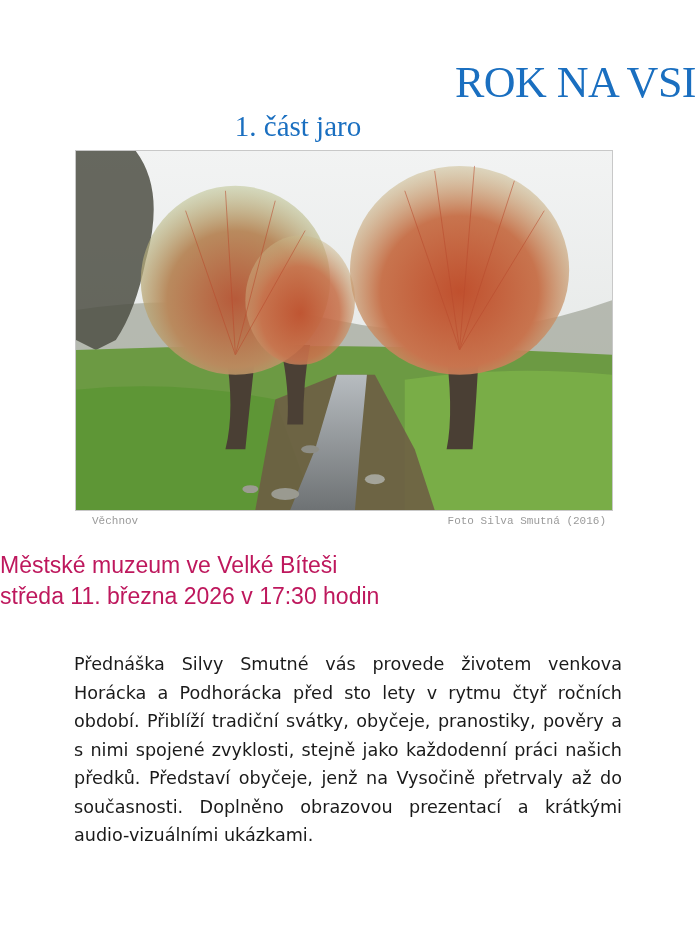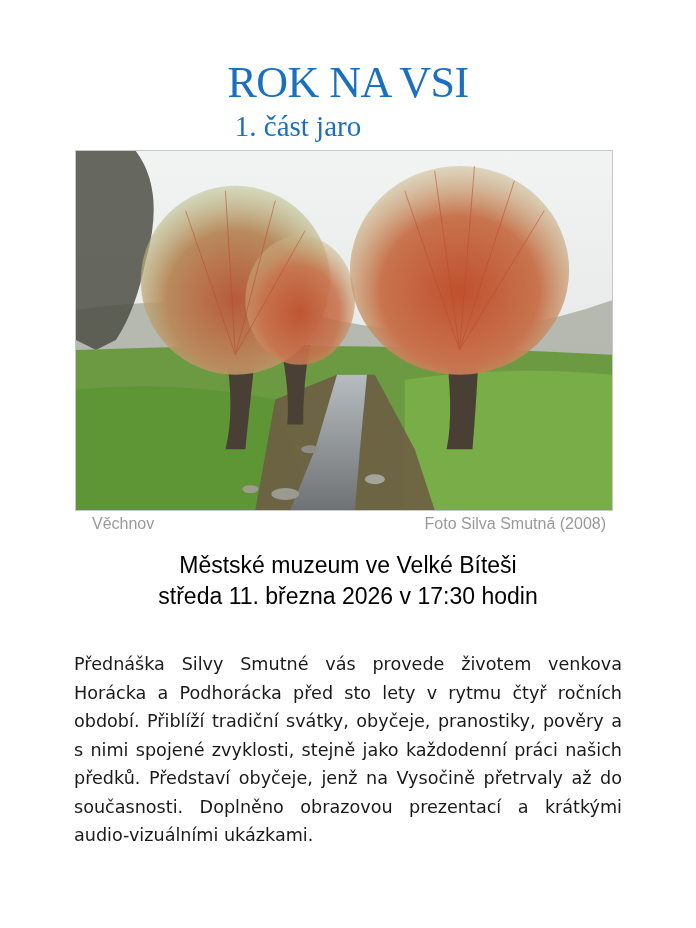--- a/index.html
+++ b/index.html
@@ -1,20 +1,20 @@
 <!DOCTYPE html>
 <html><head>
 <meta charset="utf-8">
 <style>
   html, body { margin: 0; padding: 0; background: #ffffff; }
   body { width: 696px; height: 928px; position: relative; overflow: hidden; }
 
   .title {
     position: absolute; left: 0; top: 58px; width: 696px;
-    text-align: center;
+    text-align: right;
     font-family: "Liberation Serif", "DejaVu Serif", serif;
     font-size: 44px; line-height: 50px;
     color: #1a6fc0;
     letter-spacing: -0.5px;
   }
   .subtitle {
     position: absolute; left: 0; top: 109px; width: 596px;
     text-align: center;
     font-family: "Liberation Serif", "DejaVu Serif", serif;
     font-size: 29px; line-height: 34px;
@@ -25,30 +25,30 @@
     position: absolute; left: 75px; top: 150px; width: 538px; height: 361px;
     border: 1px solid #c8c8c8;
     box-sizing: border-box;
     overflow: hidden;
     background: #e9ecec;
   }
   .photo-frame svg { display: block; width: 100%; height: 100%; }
 
   .caption {
     position: absolute; top: 515px;
-    font-family: Liberation Sans, sans-serif;
-    font-size: 16px; color: #9a9a9a;
+    font-family: Liberation Mono, monospace;
+    font-size: 11px; color: #9a9a9a;
   }
   .caption-left { left: 92px; }
   .caption-right { right: 90px; }
 
   .venue, .datetime {
-    position: absolute; left: 0; width: 696px; text-align: center;
+    position: absolute; left: 0; width: 696px; text-align: left;
     font-family: "Liberation Sans", "DejaVu Sans", sans-serif;
-    font-size: 23px; line-height: 30px; color: #000000;
+    font-size: 23px; line-height: 30px; color: #be185d;
   }
   .venue { top: 550px; }
   .datetime { top: 581px; }
 
   .description {
     position: absolute; left: 74px; top: 650px; width: 548px;
     font-family: "DejaVu Sans", "Liberation Sans", sans-serif;
     font-size: 17.6px; line-height: 28.5px; color: #1a1a1a;
     text-align: justify;
     hyphens: manual;
@@ -117,18 +117,18 @@
       <line x1="385" y1="200" x2="470" y2="60"></line>
       <line x1="160" y1="205" x2="110" y2="60"></line>
       <line x1="160" y1="205" x2="150" y2="40"></line>
       <line x1="160" y1="205" x2="200" y2="50"></line>
       <line x1="160" y1="205" x2="230" y2="80"></line>
     </g>
   </svg>
 </div>
 
 <div class="caption caption-left">Věchnov</div>
-<div class="caption caption-right">Foto Silva Smutná (2008)</div>
+<div class="caption caption-right">Foto Silva Smutná (2016)</div>
 
 <div class="venue">Městské muzeum ve Velké Bíteši</div>
 <div class="datetime">středa 11. března 2026 v 17:30 hodin</div>
 
 <div class="description">Přednáška Silvy Smutné vás provede životem venkova Horácka a Podhorácka před sto lety v rytmu čtyř ročních období. Přiblíží tradiční svátky, obyčeje, pranostiky, pověry a s nimi spojené zvyklosti, stejně jako každodenní práci našich předků. Představí obyčeje, jenž na Vysočině přetrvaly až do současnosti. Doplněno obrazovou prezentací a krátkými audio-vizuálními ukázkami.</div>
 
 </body></html>

